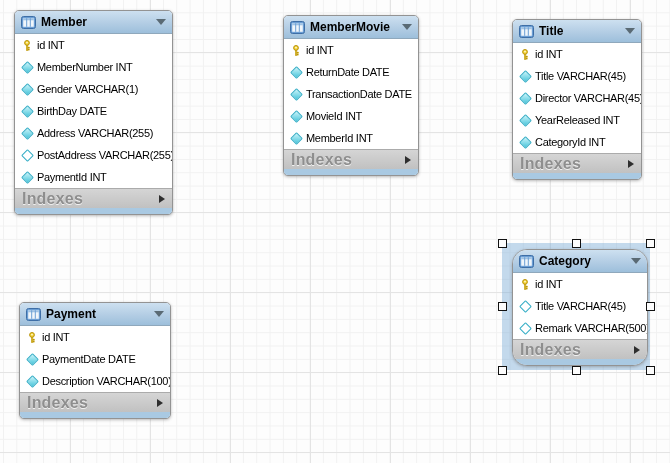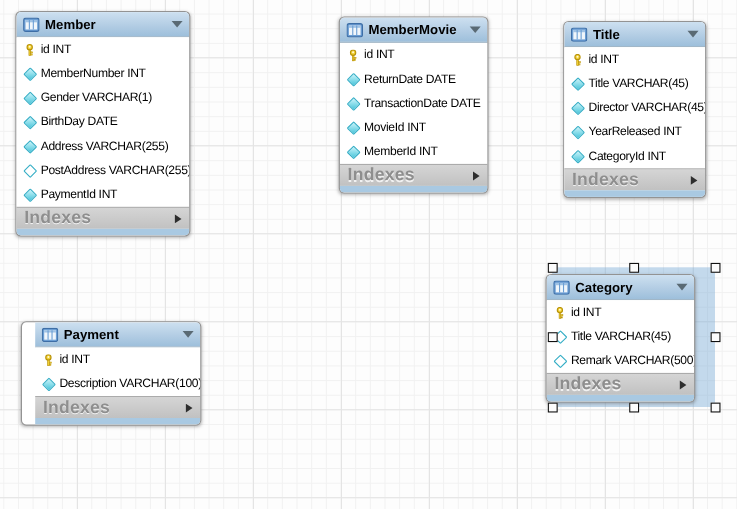--- a/index.html
+++ b/index.html
@@ -128,21 +128,21 @@
           </span>
           <span class="clabel">PaymentId INT</span>
         </div>
       </div>
       <div class="idx">
         <span class="idxlabel">Indexes</span>
         <span class="rarrow"></span>
       </div>
       <div class="strip"></div>
     </div>
-    <div class="table-node" style="left: 283px; top: 15px; width: 134px; margin-left: 25px;">
+    <div class="table-node" style="left: 283px; top: 15px; width: 134px;">
       <div class="hdr">
         <span class="ticon">
           <svg width="15" height="13" viewBox="0 0 15 13">
             <rect x="0.5" y="0.5" width="14" height="12" rx="2" fill="#6b9ed4" stroke="#3e6ea6"></rect>
             <rect x="2.2" y="2.2" width="10.6" height="8.6" fill="#ffffff" opacity="0.9"></rect>
             <rect x="2.2" y="2.2" width="10.6" height="2.1" fill="#9fc2e4"></rect>
             <line x1="5.7" y1="2.2" x2="5.7" y2="10.8" stroke="#6b9ed4" stroke-width="1"></line>
             <line x1="9.3" y1="2.2" x2="9.3" y2="10.8" stroke="#6b9ed4" stroke-width="1"></line>
           </svg>
         </span>
@@ -244,21 +244,21 @@
           </span>
           <span class="clabel">CategoryId INT</span>
         </div>
       </div>
       <div class="idx">
         <span class="idxlabel">Indexes</span>
         <span class="rarrow"></span>
       </div>
       <div class="strip"></div>
     </div>
-    <div class="table-node" style="left: 19px; top: 292px; width: 150px; padding-left: 12px;">
+    <div class="table-node" style="left: 19px; top: 302px; width: 150px;">
       <div class="hdr">
         <span class="ticon">
           <svg width="15" height="13" viewBox="0 0 15 13">
             <rect x="0.5" y="0.5" width="14" height="12" rx="2" fill="#6b9ed4" stroke="#3e6ea6"></rect>
             <rect x="2.2" y="2.2" width="10.6" height="8.6" fill="#ffffff" opacity="0.9"></rect>
             <rect x="2.2" y="2.2" width="10.6" height="2.1" fill="#9fc2e4"></rect>
             <line x1="5.7" y1="2.2" x2="5.7" y2="10.8" stroke="#6b9ed4" stroke-width="1"></line>
             <line x1="9.3" y1="2.2" x2="9.3" y2="10.8" stroke="#6b9ed4" stroke-width="1"></line>
           </svg>
         </span>
@@ -270,20 +270,26 @@
           <span class="cicon">
             <svg width="10" height="11" viewBox="0 0 10 11">
               <rect x="4.3" y="4.6" width="1.5" height="5.8" fill="#f3d335" stroke="#b8920a" stroke-width="0.6"></rect>
               <rect x="5.8" y="7.1" width="1.9" height="1.1" fill="#f3d335" stroke="#b8920a" stroke-width="0.5"></rect>
               <rect x="5.8" y="9.0" width="1.5" height="1.1" fill="#f3d335" stroke="#b8920a" stroke-width="0.5"></rect>
               <circle cx="5" cy="2.9" r="2.4" fill="#f3d335" stroke="#b8920a"></circle>
               <circle cx="5" cy="2.6" r="0.9" fill="#fff8d8"></circle>
             </svg>
           </span>
           <span class="clabel">id INT</span>
+        </div>
+        <div class="row">
+          <span class="cicon">
+            <span class="dia"></span>
+          </span>
+          <span class="clabel">PaymentDate DATE</span>
         </div>
         <div class="row">
           <span class="cicon">
             <span class="dia"></span>
           </span>
           <span class="clabel">Description VARCHAR(100)</span>
         </div>
       </div>
       <div class="idx">
         <span class="idxlabel">Indexes</span>
@@ -293,21 +299,21 @@
     </div>
     <div class="selbox" style="left: 502px; top: 243px; width: 148px; height: 127px;"></div>
     <div class="handle" style="left: 497.5px; top: 238.5px;"></div>
     <div class="handle" style="left: 571.5px; top: 238.5px;"></div>
     <div class="handle" style="left: 645.5px; top: 238.5px;"></div>
     <div class="handle" style="left: 497.5px; top: 302px;"></div>
     <div class="handle" style="left: 645.5px; top: 302px;"></div>
     <div class="handle" style="left: 497.5px; top: 365.5px;"></div>
     <div class="handle" style="left: 571.5px; top: 365.5px;"></div>
     <div class="handle" style="left: 645.5px; top: 365.5px;"></div>
-    <div class="table-node" style="left: 496px; top: 249px; width: 134px;">
+    <div class="table-node" style="left: 512px; top: 249px; width: 134px; border-radius: 15px;">
       <div class="hdr">
         <span class="ticon">
           <svg width="15" height="13" viewBox="0 0 15 13">
             <rect x="0.5" y="0.5" width="14" height="12" rx="2" fill="#6b9ed4" stroke="#3e6ea6"></rect>
             <rect x="2.2" y="2.2" width="10.6" height="8.6" fill="#ffffff" opacity="0.9"></rect>
             <rect x="2.2" y="2.2" width="10.6" height="2.1" fill="#9fc2e4"></rect>
             <line x1="5.7" y1="2.2" x2="5.7" y2="10.8" stroke="#6b9ed4" stroke-width="1"></line>
             <line x1="9.3" y1="2.2" x2="9.3" y2="10.8" stroke="#6b9ed4" stroke-width="1"></line>
           </svg>
         </span>

